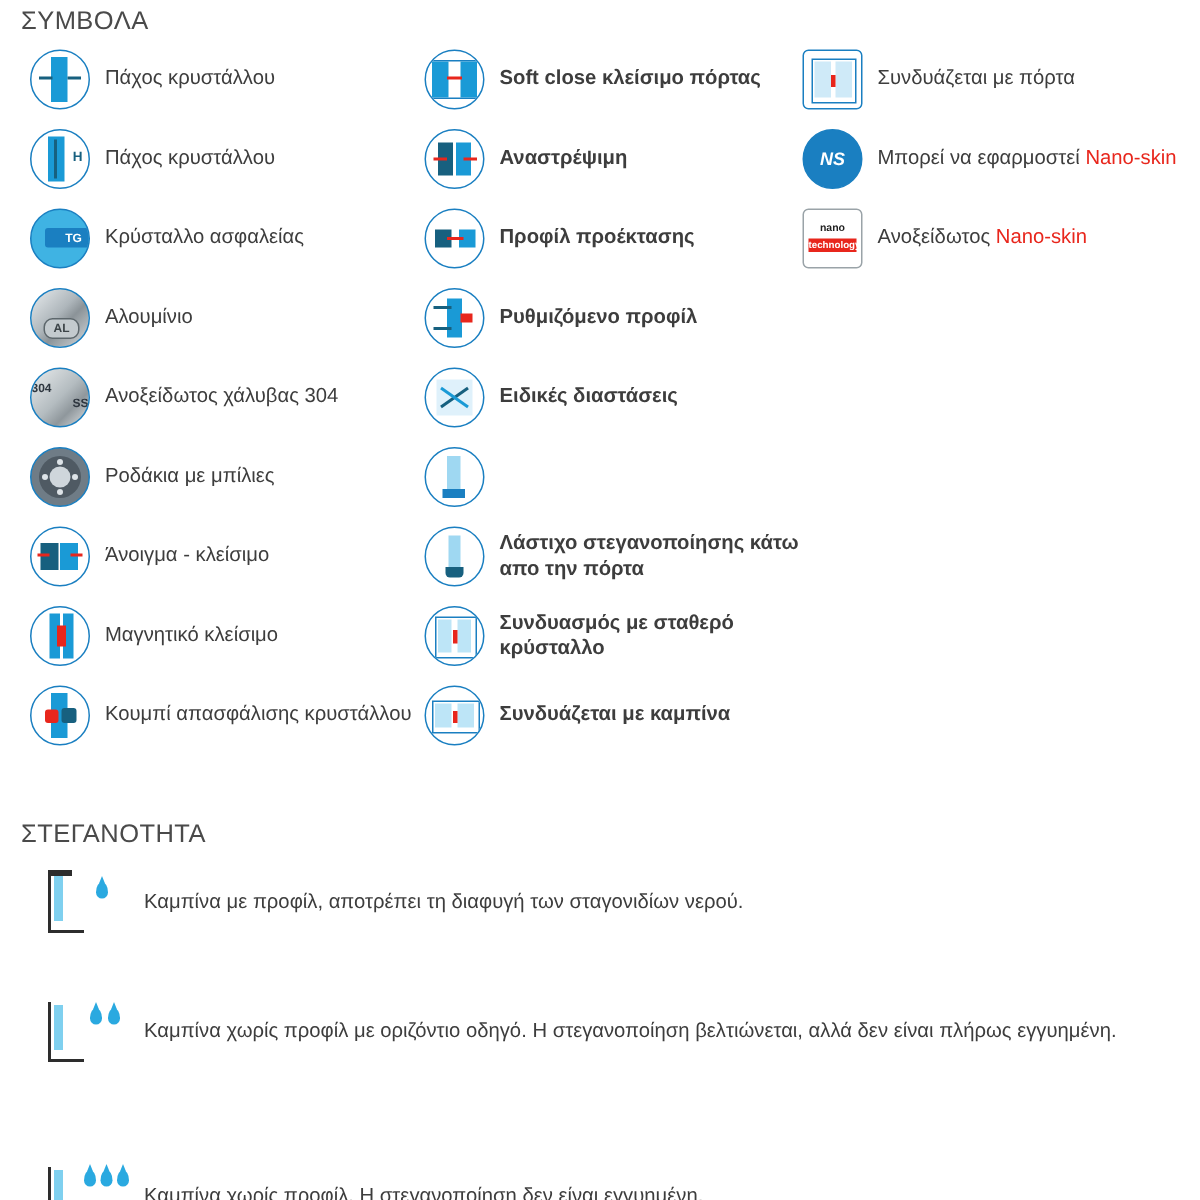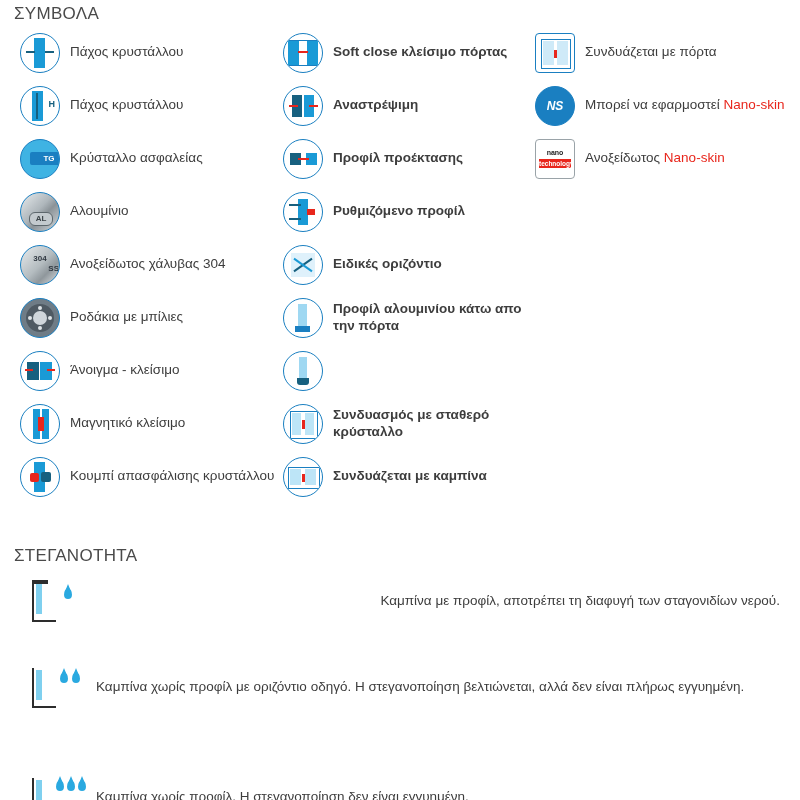--- a/index.html
+++ b/index.html
@@ -96,21 +96,21 @@
   .ic-al { background: linear-gradient(135deg,#e8ecee 0%, #aeb6bb 45%, #8b9398 60%, #d5dadd 100%); }
   .ic-al .badge {
     position:absolute; left:8px; top:19px; width:22px; height:12px;
     border:1px solid #5d676c; border-radius:6px; background:#c3cace;
     font-size:8px; color:#3c4448; font-weight:bold;
     display:flex; align-items:center; justify-content:center;
   }
 
   
   .ic-ss { background: linear-gradient(135deg,#e9eced 0%, #b4bcc0 50%, #8f979c 70%, #dfe3e5 100%); }
-  .ic-ss .t1 { position:absolute; left:0; right:0; top:8px; text-align:center; font-size:8px; color:#2f3740; font-weight:bold; }
+  .ic-ss .t1 { position:absolute; left:0; right:0; top:8px; font-size:8px; color:#2f3740; font-weight:bold; }
   .ic-ss .t2 { position:absolute; left:0; right:0; top:18px; text-align:right; font-size:8px; color:#2f3740; font-weight:bold; }
 
   
   .ic-roll { background: #6f7c86; }
   .ic-roll .outer { position:absolute; left:5px; top:5px; width:28px; height:28px; border-radius:50%; background:#4f5a63; }
   .ic-roll .inner { position:absolute; left:12px; top:12px; width:14px; height:14px; border-radius:50%; background:#cfd6db; }
   .ic-roll .d { position:absolute; width:4px; height:4px; border-radius:50%; background:#dde3e7; }
 
   
   .ic-oc .panelL { position:absolute; left:6px; top:10px; width:12px; height:18px; background:#17607f; }
@@ -379,36 +379,36 @@
       </div>
       <div class="sym-label">Ρυθμιζόμενο προφίλ</div>
     </div>
 
     <div class="sym-row">
       <div class="sym-icon ic-spec">
         <div class="sheet"></div>
           <div class="diag"></div>
           <div class="diag2"></div>
       </div>
-      <div class="sym-label">Ειδικές οριζόντιο</div>
+      <div class="sym-label">Ειδικές διαστάσεις</div>
     </div>
 
     <div class="sym-row">
       <div class="sym-icon ic-alu">
         <div class="glass"></div>
           <div class="prof"></div>
       </div>
-      <div class="sym-label">Προφίλ αλουμινίου κάτω απο την πόρτα</div>
     </div>
 
     <div class="sym-row">
       <div class="sym-icon ic-seal">
         <div class="glass"></div>
           <div class="seal"></div>
       </div>
+      <div class="sym-label">Λάστιχο στεγανοποίησης κάτω απο την πόρτα</div>
     </div>
 
     <div class="sym-row">
       <div class="sym-icon ic-fix">
         <div class="frame"></div>
           <div class="gl"></div>
           <div class="gr"></div>
           <div class="red"></div>
       </div>
       <div class="sym-label">Συνδυασμός με σταθερό κρύσταλλο</div>
@@ -454,21 +454,21 @@
       </div>
       <div class="sym-label">
         <span>Ανοξείδωτος </span><span class="nano-red">Nano-skin</span>
       </div>
     </div>
 
   </div>
 
   <div class="section-title" id="tightness-title">ΣΤΕΓΑΝΟΤΗΤΑ</div>
 
-  <div class="tight-row" style="top: 576px; justify-content: space-between;">
+  <div class="tight-row" style="top: 576px;">
     <div class="tight-icon">
       <div class="cab-shape"></div>
       <div class="cab-top"></div>
       <div class="cab-glass"></div>
       <div class="drop" style="left:44px; top:12px;"></div>
     </div>
     <div class="tight-label">Καμπίνα με προφίλ, αποτρέπει τη διαφυγή των σταγονιδίων νερού.</div>
   </div>
 
   <div class="tight-row" style="top: 662px;">

